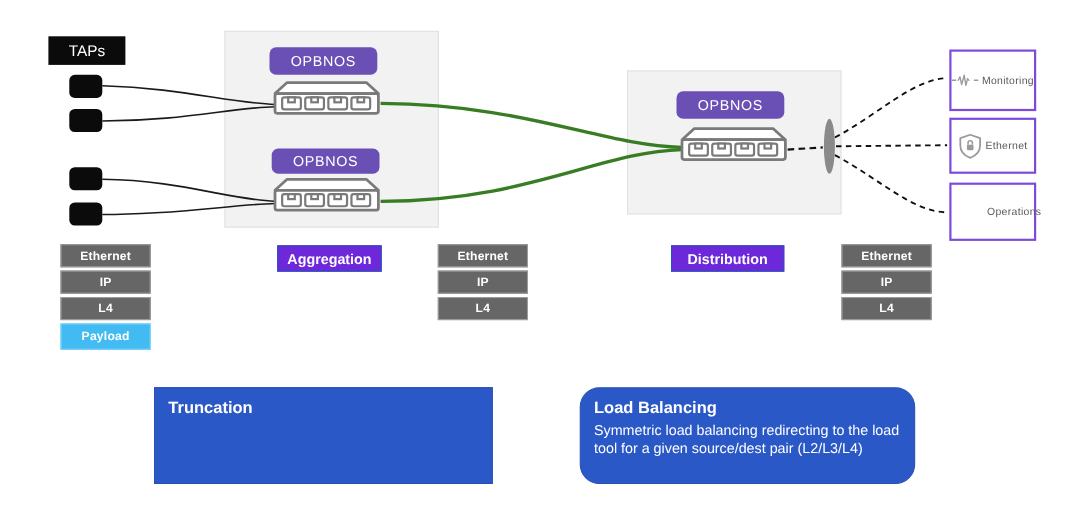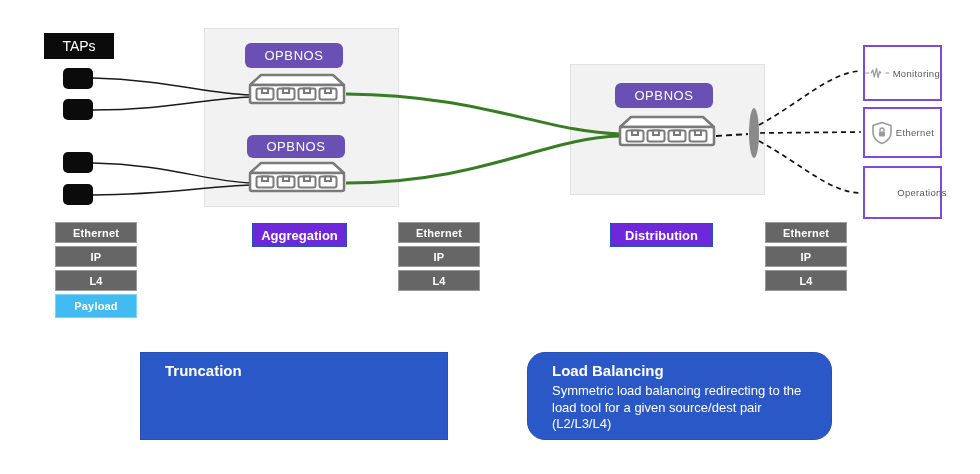--- a/index.html
+++ b/index.html
@@ -39,21 +39,21 @@
   }
   .stack .row.payload{background:#41bbf2;border-color:#7fd4fa;height:24px;}
   
   .section-label{
     position:absolute;height:24px;background:#6d28d9;color:#fff;font-weight:bold;font-size:13px;
     display:flex;align-items:center;justify-content:center;z-index:3;border:1px solid #2452b8;box-sizing:border-box;
   }
   
   .callout{
     position:absolute;top:352px;height:88px;background:#2b58c7;color:#fff;z-index:3;
-    padding:9px 24px;box-sizing:border-box;border:1px solid #2a50b4;
+    padding:9px 12px;box-sizing:border-box;border:1px solid #2a50b4;
   }
   .callout .callout-title{font-size:15px;font-weight:bold;margin:0 0 4px 0;}
   .callout .callout-body{font-size:13px;line-height:1.28;margin:0;}
   .icon{display:block;}
 </style>
 </head>
 <body>
 
 <div class="canvas">
 

